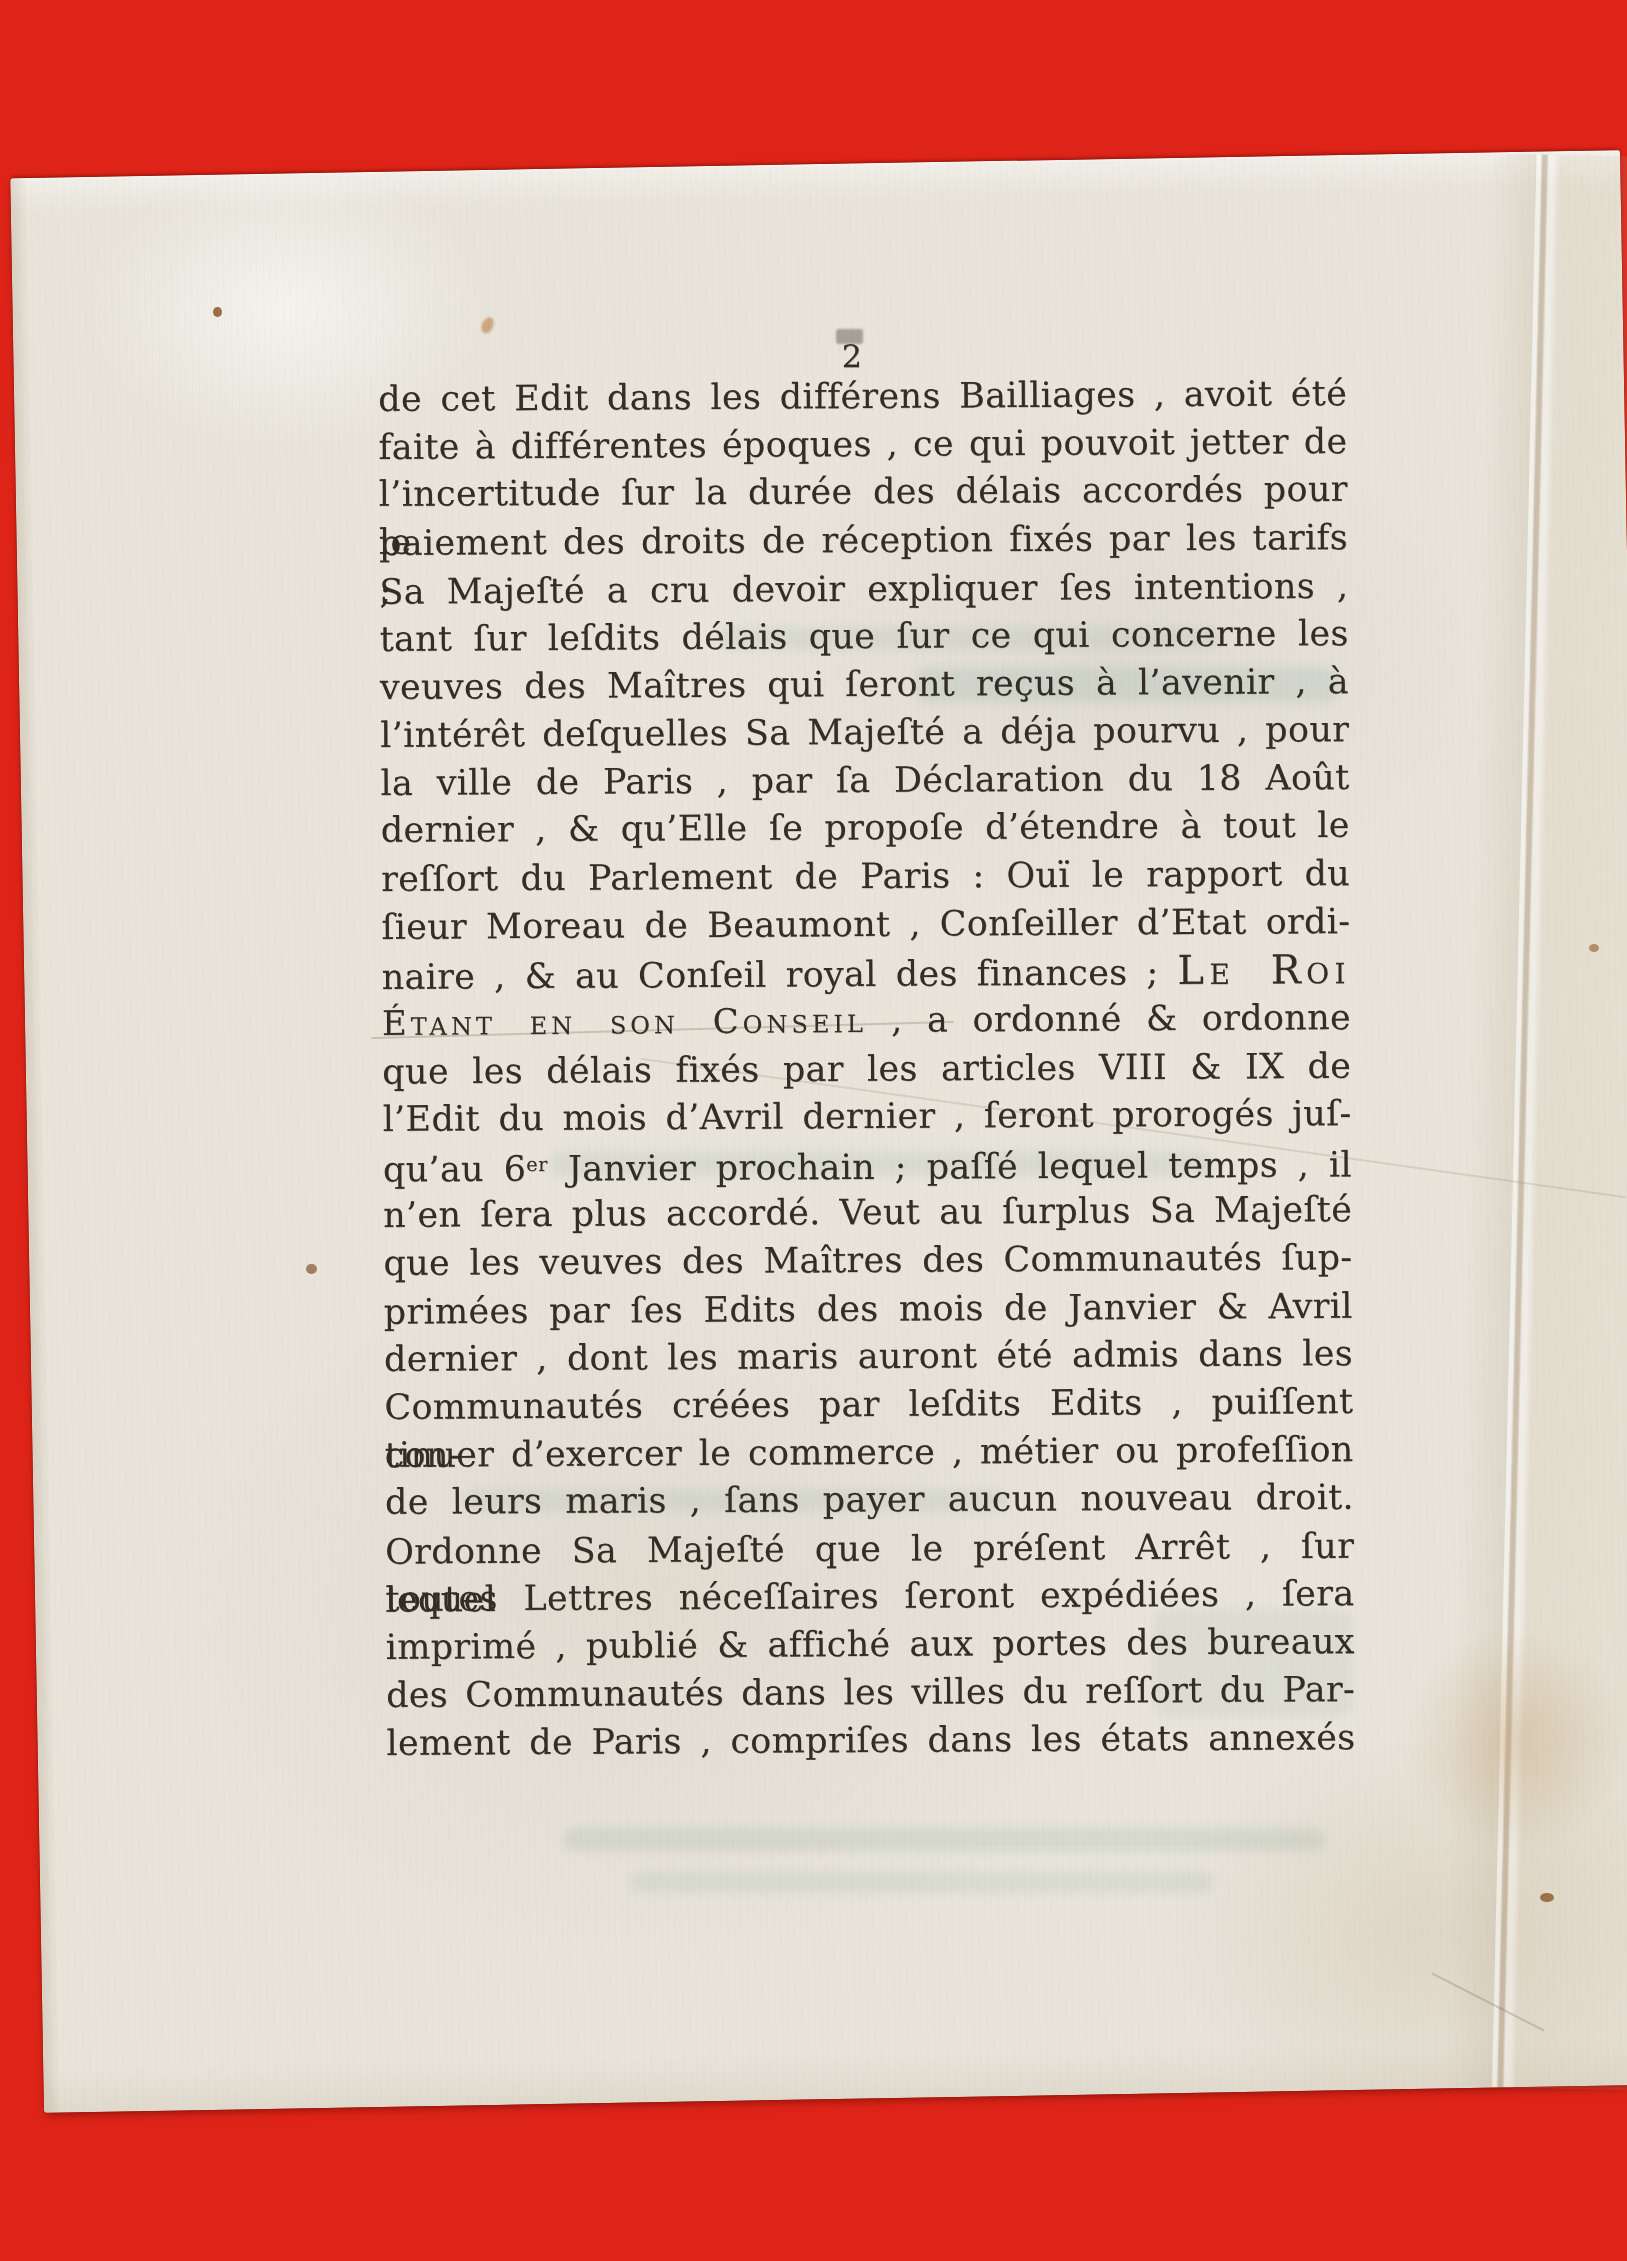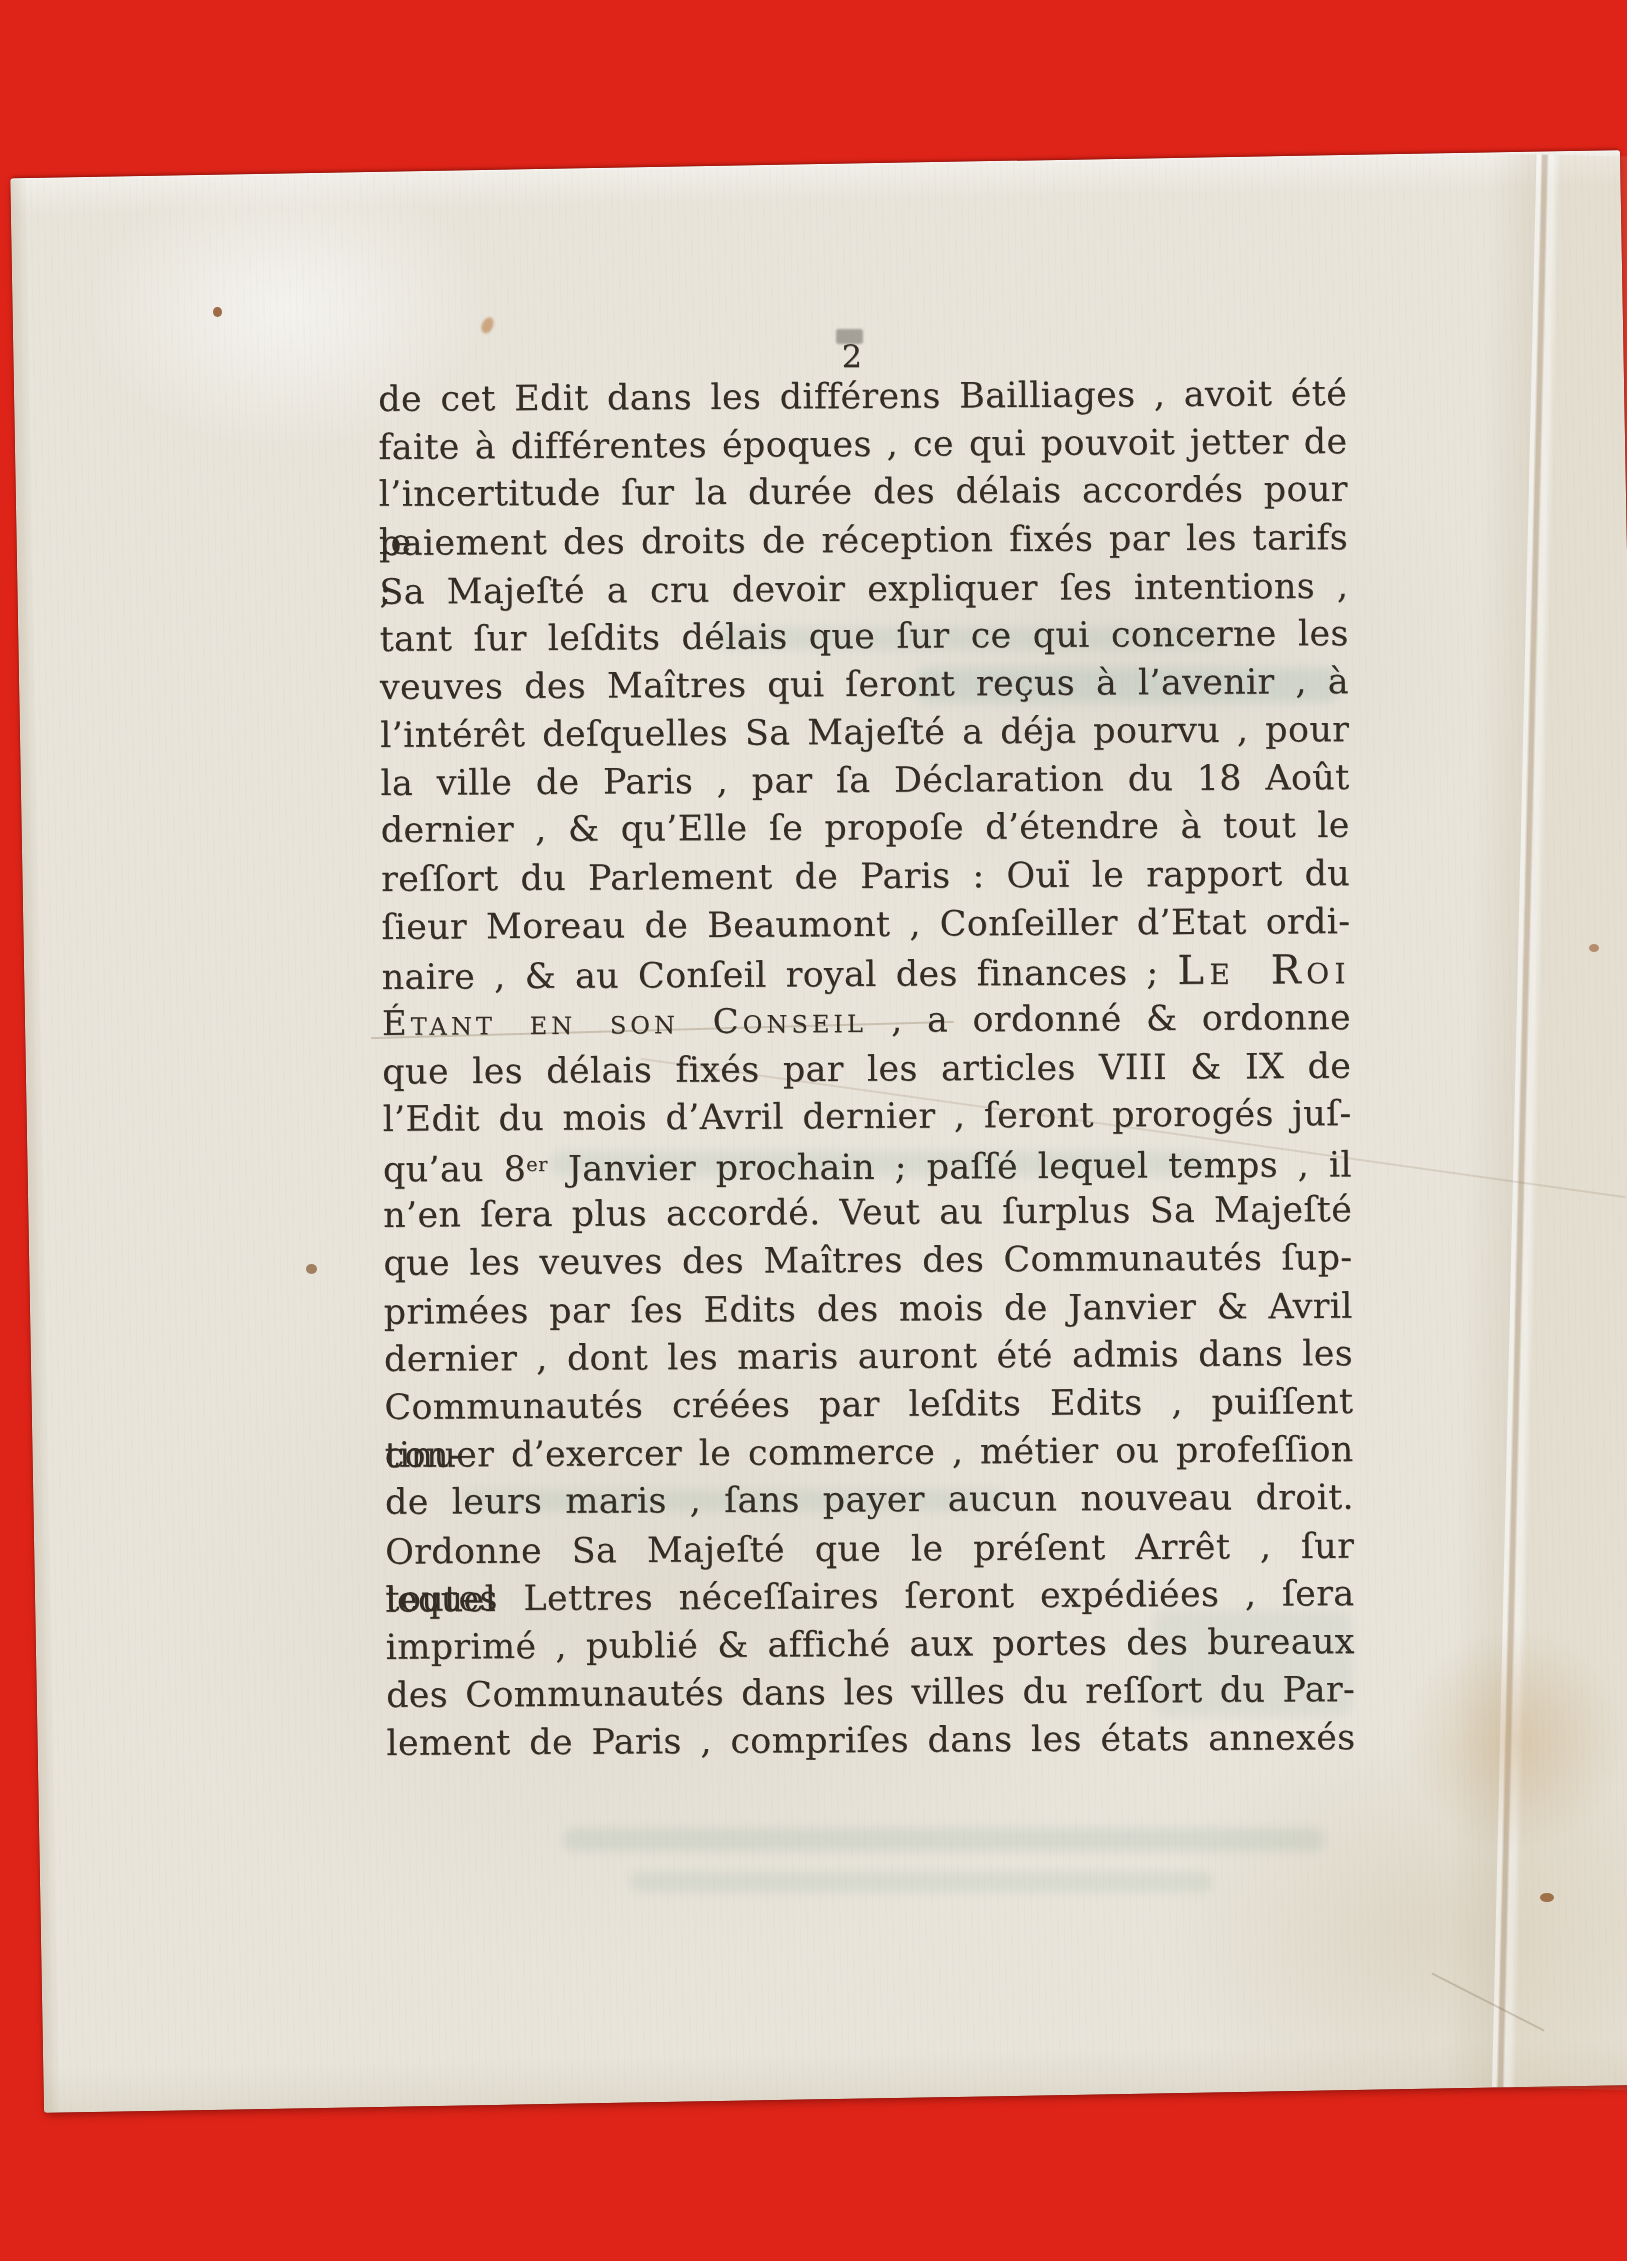--- a/index.html
+++ b/index.html
@@ -117,21 +117,21 @@
       <div class="line"><span>veuves des Maîtres qui ſeront reçus à l’avenir , à</span></div>
       <div class="line"><span>l’intérêt deſquelles Sa Majeſté a déja pourvu , pour</span></div>
       <div class="line"><span>la ville de Paris , par ſa Déclaration du 18 Août</span></div>
       <div class="line"><span>dernier , &amp; qu’Elle ſe propoſe d’étendre à tout le</span></div>
       <div class="line"><span>reſſort du Parlement de Paris : Ouï le rapport du</span></div>
       <div class="line"><span>ſieur Moreau de Beaumont , Conſeiller d’Etat ordi-</span></div>
       <div class="line"><span>naire , &amp; au Conſeil royal des finances ; </span><span class="seg-caps-large">Le Roi</span></div>
       <div class="line"><span class="seg-caps">Étant en son Conseil</span><span> , a ordonné &amp; ordonne</span></div>
       <div class="line"><span>que les délais fixés par les articles VIII &amp; IX de</span></div>
       <div class="line"><span>l’Edit du mois d’Avril dernier , ſeront prorogés juſ-</span></div>
-      <div class="line"><span>qu’au 8</span><span class="seg-sup">er</span><span> Janvier prochain ; paſſé lequel temps , il</span></div>
+      <div class="line"><span>qu’au 6</span><span class="seg-sup">er</span><span> Janvier prochain ; paſſé lequel temps , il</span></div>
       <div class="line"><span>n’en ſera plus accordé. Veut au ſurplus Sa Majeſté</span></div>
       <div class="line"><span>que les veuves des Maîtres des Communautés ſup-</span></div>
       <div class="line"><span>primées par ſes Edits des mois de Janvier &amp; Avril</span></div>
       <div class="line"><span>dernier , dont les maris auront été admis dans les</span></div>
       <div class="line"><span>Communautés créées par leſdits Edits , puiſſent con-</span></div>
       <div class="line"><span>tinuer d’exercer le commerce , métier ou profeſſion</span></div>
       <div class="line"><span>de leurs maris , ſans payer aucun nouveau droit.</span></div>
       <div class="line"><span>Ordonne Sa Majeſté que le préſent Arrêt , ſur lequel</span></div>
       <div class="line"><span>toutes Lettres néceſſaires ſeront expédiées , ſera</span></div>
       <div class="line"><span>imprimé , publié &amp; affiché aux portes des bureaux</span></div>

